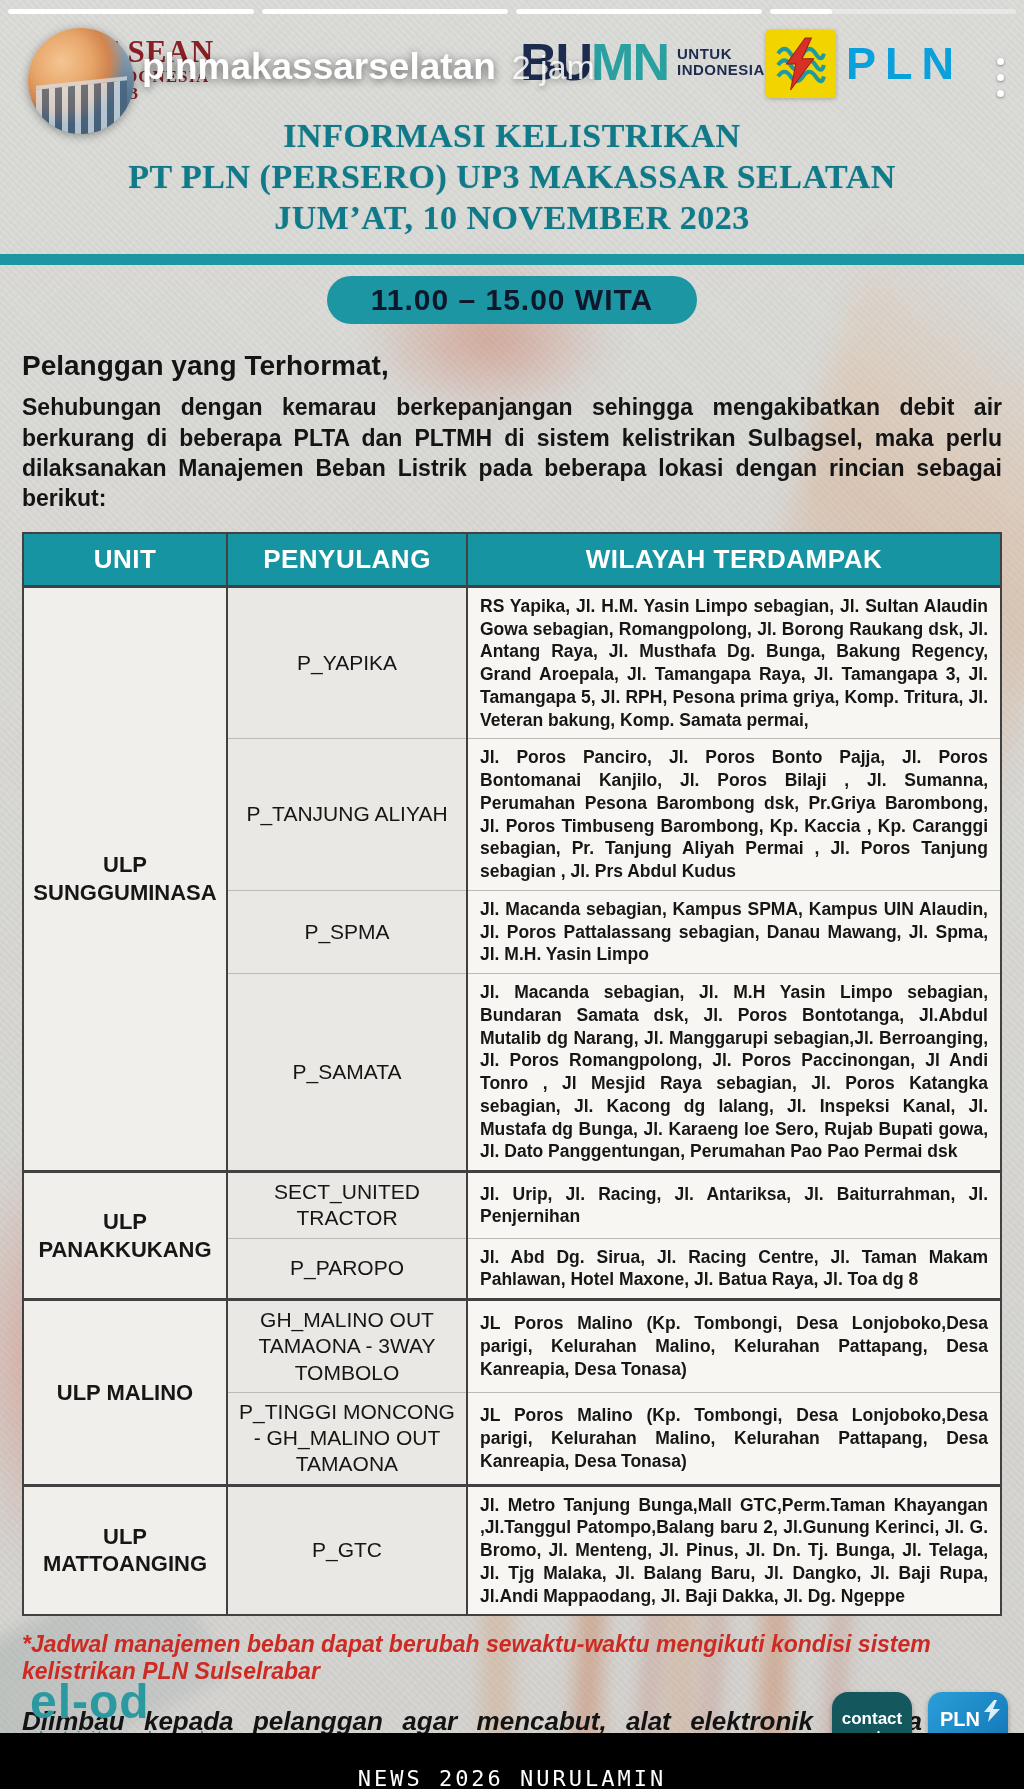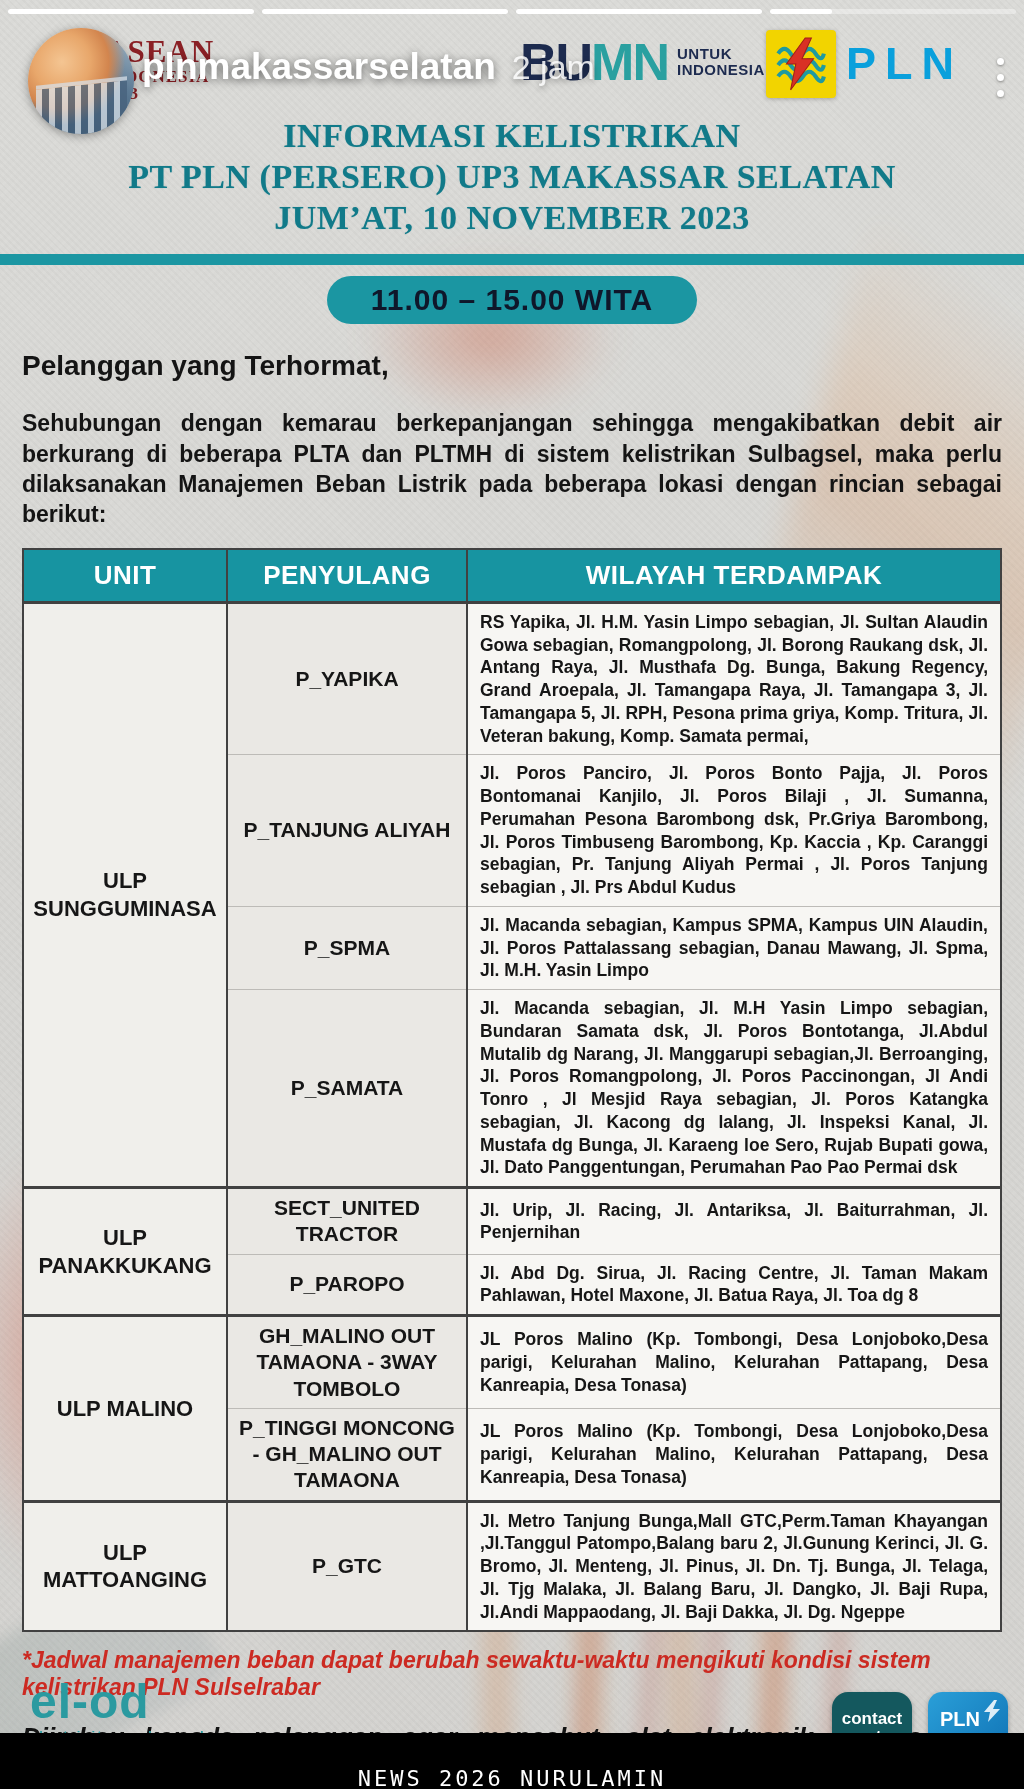--- a/index.html
+++ b/index.html
@@ -68,30 +68,30 @@
   
   .poster-flow{position:relative;z-index:1;padding-top:116px;}
   .title{ text-align:center;color:#117a89;font-weight:800;font-size:34px;line-height:1.2;letter-spacing:.5px;
     text-shadow:0 0 1px rgba(17,122,137,.4);font-family:Liberation Serif, serif;}
   .divider{margin-top:16px;height:11px;background:#1b96a2;}
   .time-pill{margin:11px auto 0;width:max-content;background:#1b96a2;color:#0f172a;font-weight:800;
     font-size:30px;padding:7px 44px;border-radius:24px;letter-spacing:1px;}
 
   .intro{margin:26px 22px 0;color:#141414;}
   .salutation{font-size:28px;font-weight:700;}
-  .intro-body{margin-top:26px;font-size:23px;font-weight:700;text-align:justify;line-height:1.32;}
+  .intro-body{margin-top:10px;font-size:23px;font-weight:700;text-align:justify;line-height:1.32;}
 
   .schedule{margin:18px 22px 0;}
   table{width:100%;border-collapse:collapse;border:2px solid #414141;}
   thead th{background:#1794a1;color:#fff;font-weight:800;font-size:26px;padding:10px 6px;
     border-left:2px solid #414141;border-bottom:2px solid #414141;letter-spacing:.5px;}
   tbody td{border-left:2px solid #414141;border-top:1px solid #bdbbb7;vertical-align:middle;color:#161616;}
   tbody tr.group-start td{border-top:3px solid #414141;}
   .unit-cell{width:190px;text-align:center;font-weight:700;font-size:22px;background:#f0efeb;padding:6px;line-height:1.25;}
-  .penyulang-cell{width:222px;text-align:center;font-weight:700;font-size:21px;background:#eae8e4;padding:6px 8px;line-height:1.25;}
+  .penyulang-cell{width:222px;text-align:center;font-weight:400;font-size:21px;background:#eae8e4;padding:6px 8px;line-height:1.25;}
   .wilayah-cell{font-weight:700;font-size:17.5px;line-height:1.3;text-align:justify;padding:7px 12px;background:#f7f6f3;}
 
   .footnote{margin:15px 22px 0;color:#cc2a22;font-style:italic;font-weight:700;font-size:23px;}
   .closing{margin:18px 22px 0;font-style:italic;font-weight:700;font-size:26px;line-height:1.42;text-align:justify;color:#131313;}
 
   
   .elod{position:absolute;left:30px;top:1678px;color:#2b9aa0;z-index:2;}
   .elod-name{font-size:48px;font-weight:800;letter-spacing:1px;line-height:1;}
   .elod-tag{font-size:13px;font-weight:700;letter-spacing:2px;margin-top:2px;}
   .elod-handle{font-size:20px;font-weight:700;margin-top:8px;}

